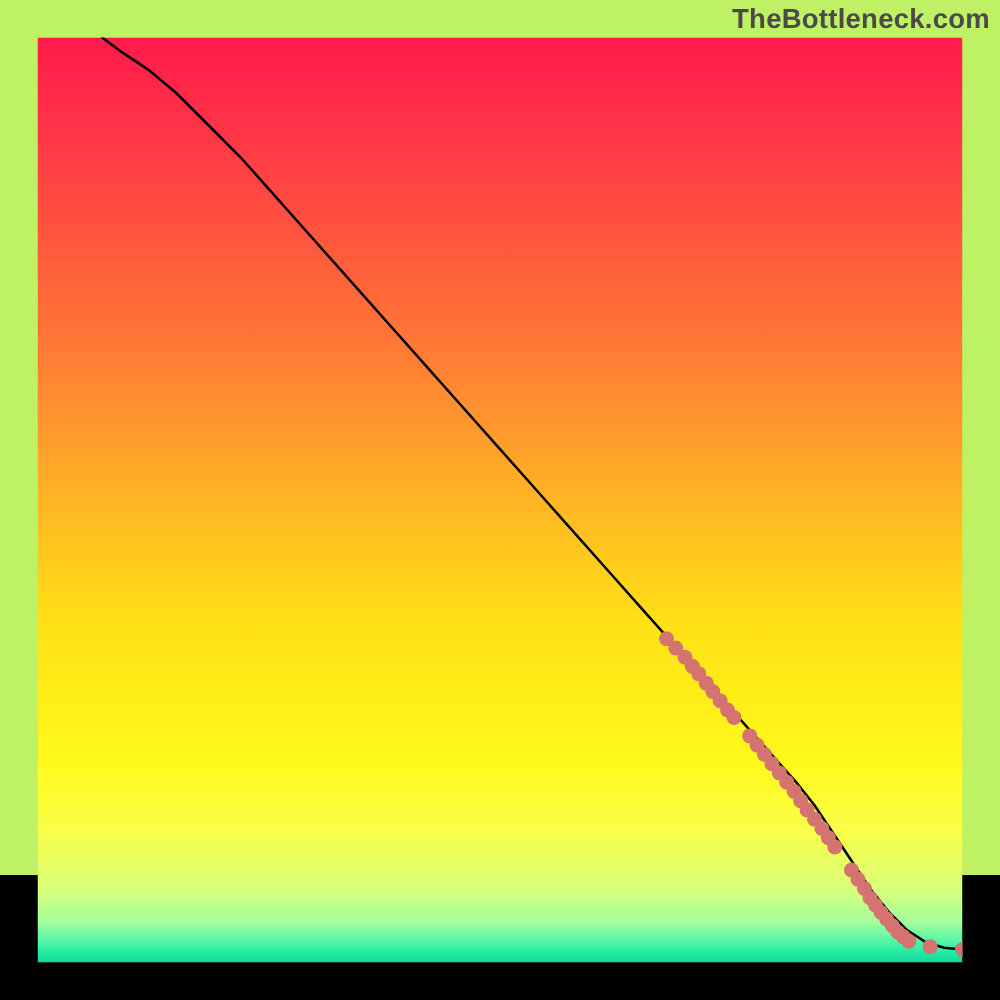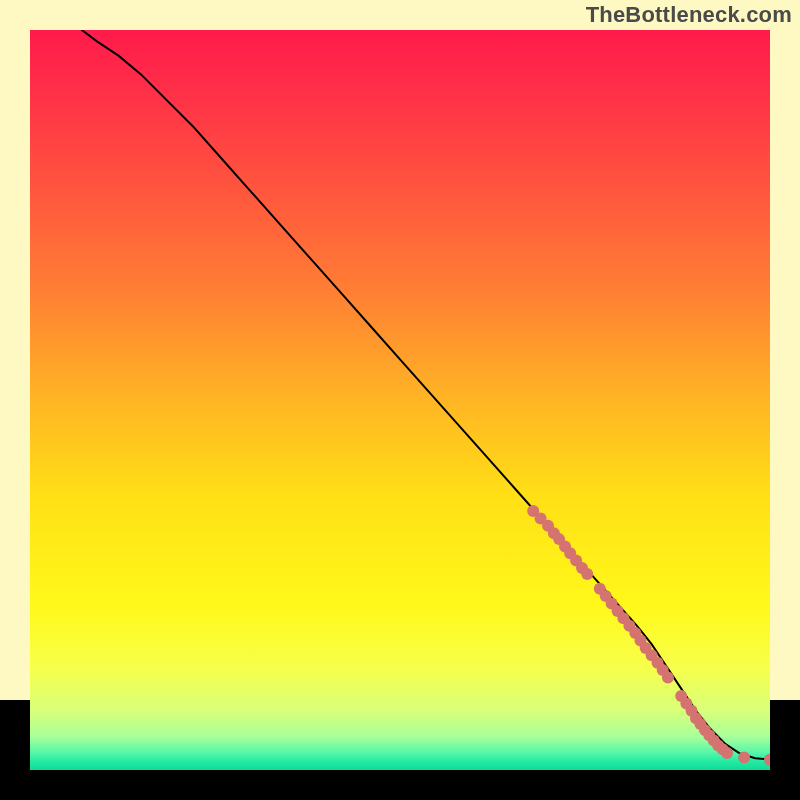--- a/index.html
+++ b/index.html
@@ -8,21 +8,21 @@
     width: 800px;
     height: 800px;
     background: #000;
     overflow: hidden;
     font-family: Arial, Helvetica, sans-serif;
   }
   .frame {
     position: relative;
     width: 800px;
     height: 700px;
-    background: #fef9c3;
+    background: #bef264;
   }
   .watermark {
     position: absolute;
     top: 2px;
     right: 8px;
     color: #4a4a4a;
     font-size: 22px;
     font-weight: 600;
     letter-spacing: 0.2px;
     user-select: none;

